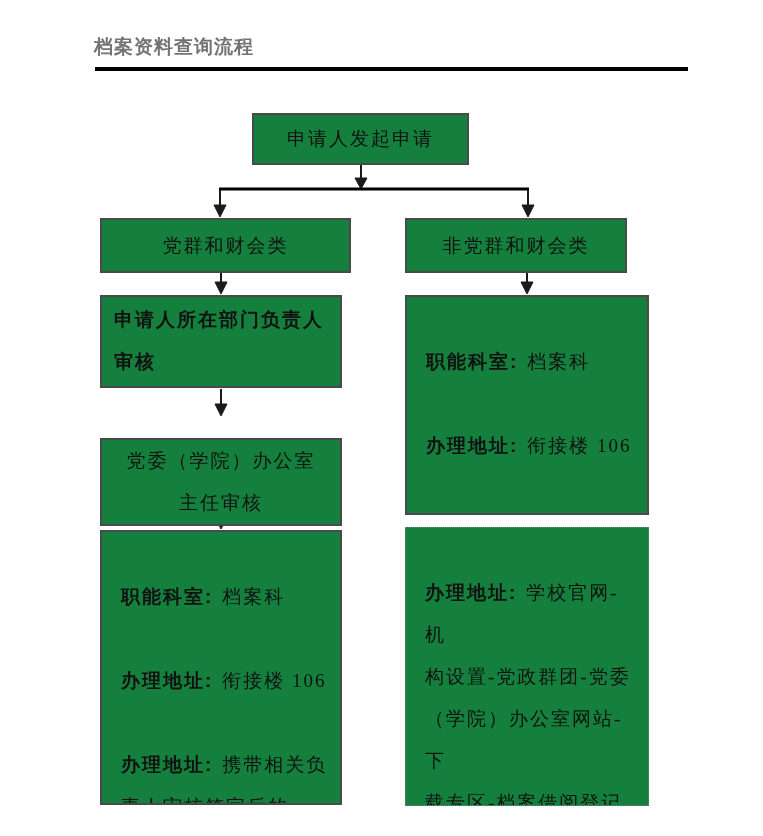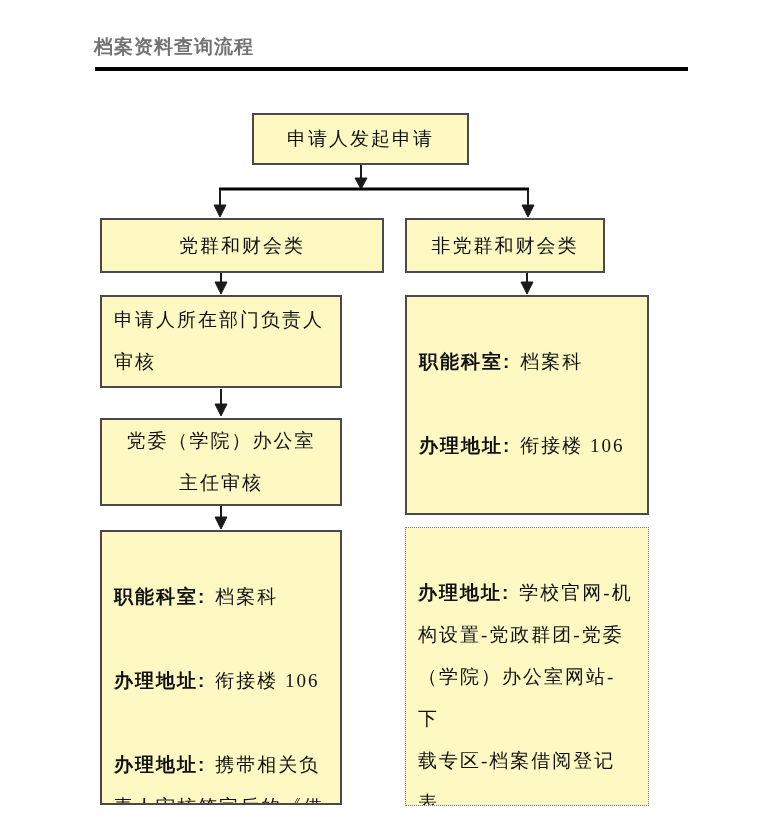--- a/index.html
+++ b/index.html
@@ -28,35 +28,35 @@
     left: 95px;
     top: 67px;
     width: 593px;
     height: 4px;
     background: #000000;
   }
   .box {
     position: absolute;
     box-sizing: border-box;
     border: 2px solid #4a4a4a;
-    background: #fef9c3;
+    background: #15803d;
     font-size: 19px;
     letter-spacing: 2px;
     line-height: 42px;
     overflow: hidden;
     white-space: pre-line;
   }
   .center {
     display: flex;
     align-items: center;
     justify-content: center;
     text-align: center;
   }
   .text { padding: 2px 12px 0 12px; }
-  .info { padding: 2px 12px 0 12px; }
+  .info { padding: 2px 12px 0 19px; }
   .info p { margin: 0; white-space: pre-line; }
   .lbl {
     font-family: "Liberation Sans", "DejaVu Sans", sans-serif;
     font-weight: bold;
     letter-spacing: 2px;
   }
   .val { margin-left: 9px; }
   .dashed { border: 1px dotted #7d7d7d; }
   svg.connectors {
     position: absolute;
@@ -99,27 +99,27 @@
       <polygon points="215,517 227,517 221,529"></polygon>
     </g>
     <g stroke="#1a1a1a" fill="#1a1a1a">
       <line x1="527" y1="273" x2="527" y2="284" stroke-width="2"></line>
       <polygon points="521,282 533,282 527,294"></polygon>
     </g>
   </svg>
 
   <div class="box center" style="left:252px; top:113px; width:217px; height:52px;">申请人发起申请</div>
 
-  <div class="box center" style="left:100px; top:218px; width:284px; height:55px;">党群和财会类</div>
-  <div class="box center" style="left:405px; top:218px; width:200px; height:55px;">非党群和财会类</div>
+  <div class="box center" style="left:100px; top:218px; width:251px; height:55px;">党群和财会类</div>
+  <div class="box center" style="left:405px; top:218px; width:222px; height:55px;">非党群和财会类</div>
 
-  <div class="box text" style="left:100px; top:295px; width:242px; height:93px;">申请人所在部门负责人
+  <div class="box text" style="left:100px; top:295px; width:242px; height:93px;font-weight:bold;">申请人所在部门负责人
 审核</div>
 
-  <div class="box center" style="left:100px; top:418px; width:242px; height:88px;">党委（学院）办公室
+  <div class="box center" style="left:100px; top:438px; width:242px; height:88px;">党委（学院）办公室
 主任审核</div>
 
   <div class="box info" style="left:100px; top:530px; width:242px; height:275px;">
     <p><b class="lbl">职能科室:</b><span class="val">档案科</span></p>
     <p><b class="lbl">办理地址:</b><span class="val">衔接楼 106</span></p>
     <p><b class="lbl">办理地址:</b><span class="val">携带相关负
 责人审核签字后的《借
 阅登记表》到档案科办
 理。</span></p>
   </div>

